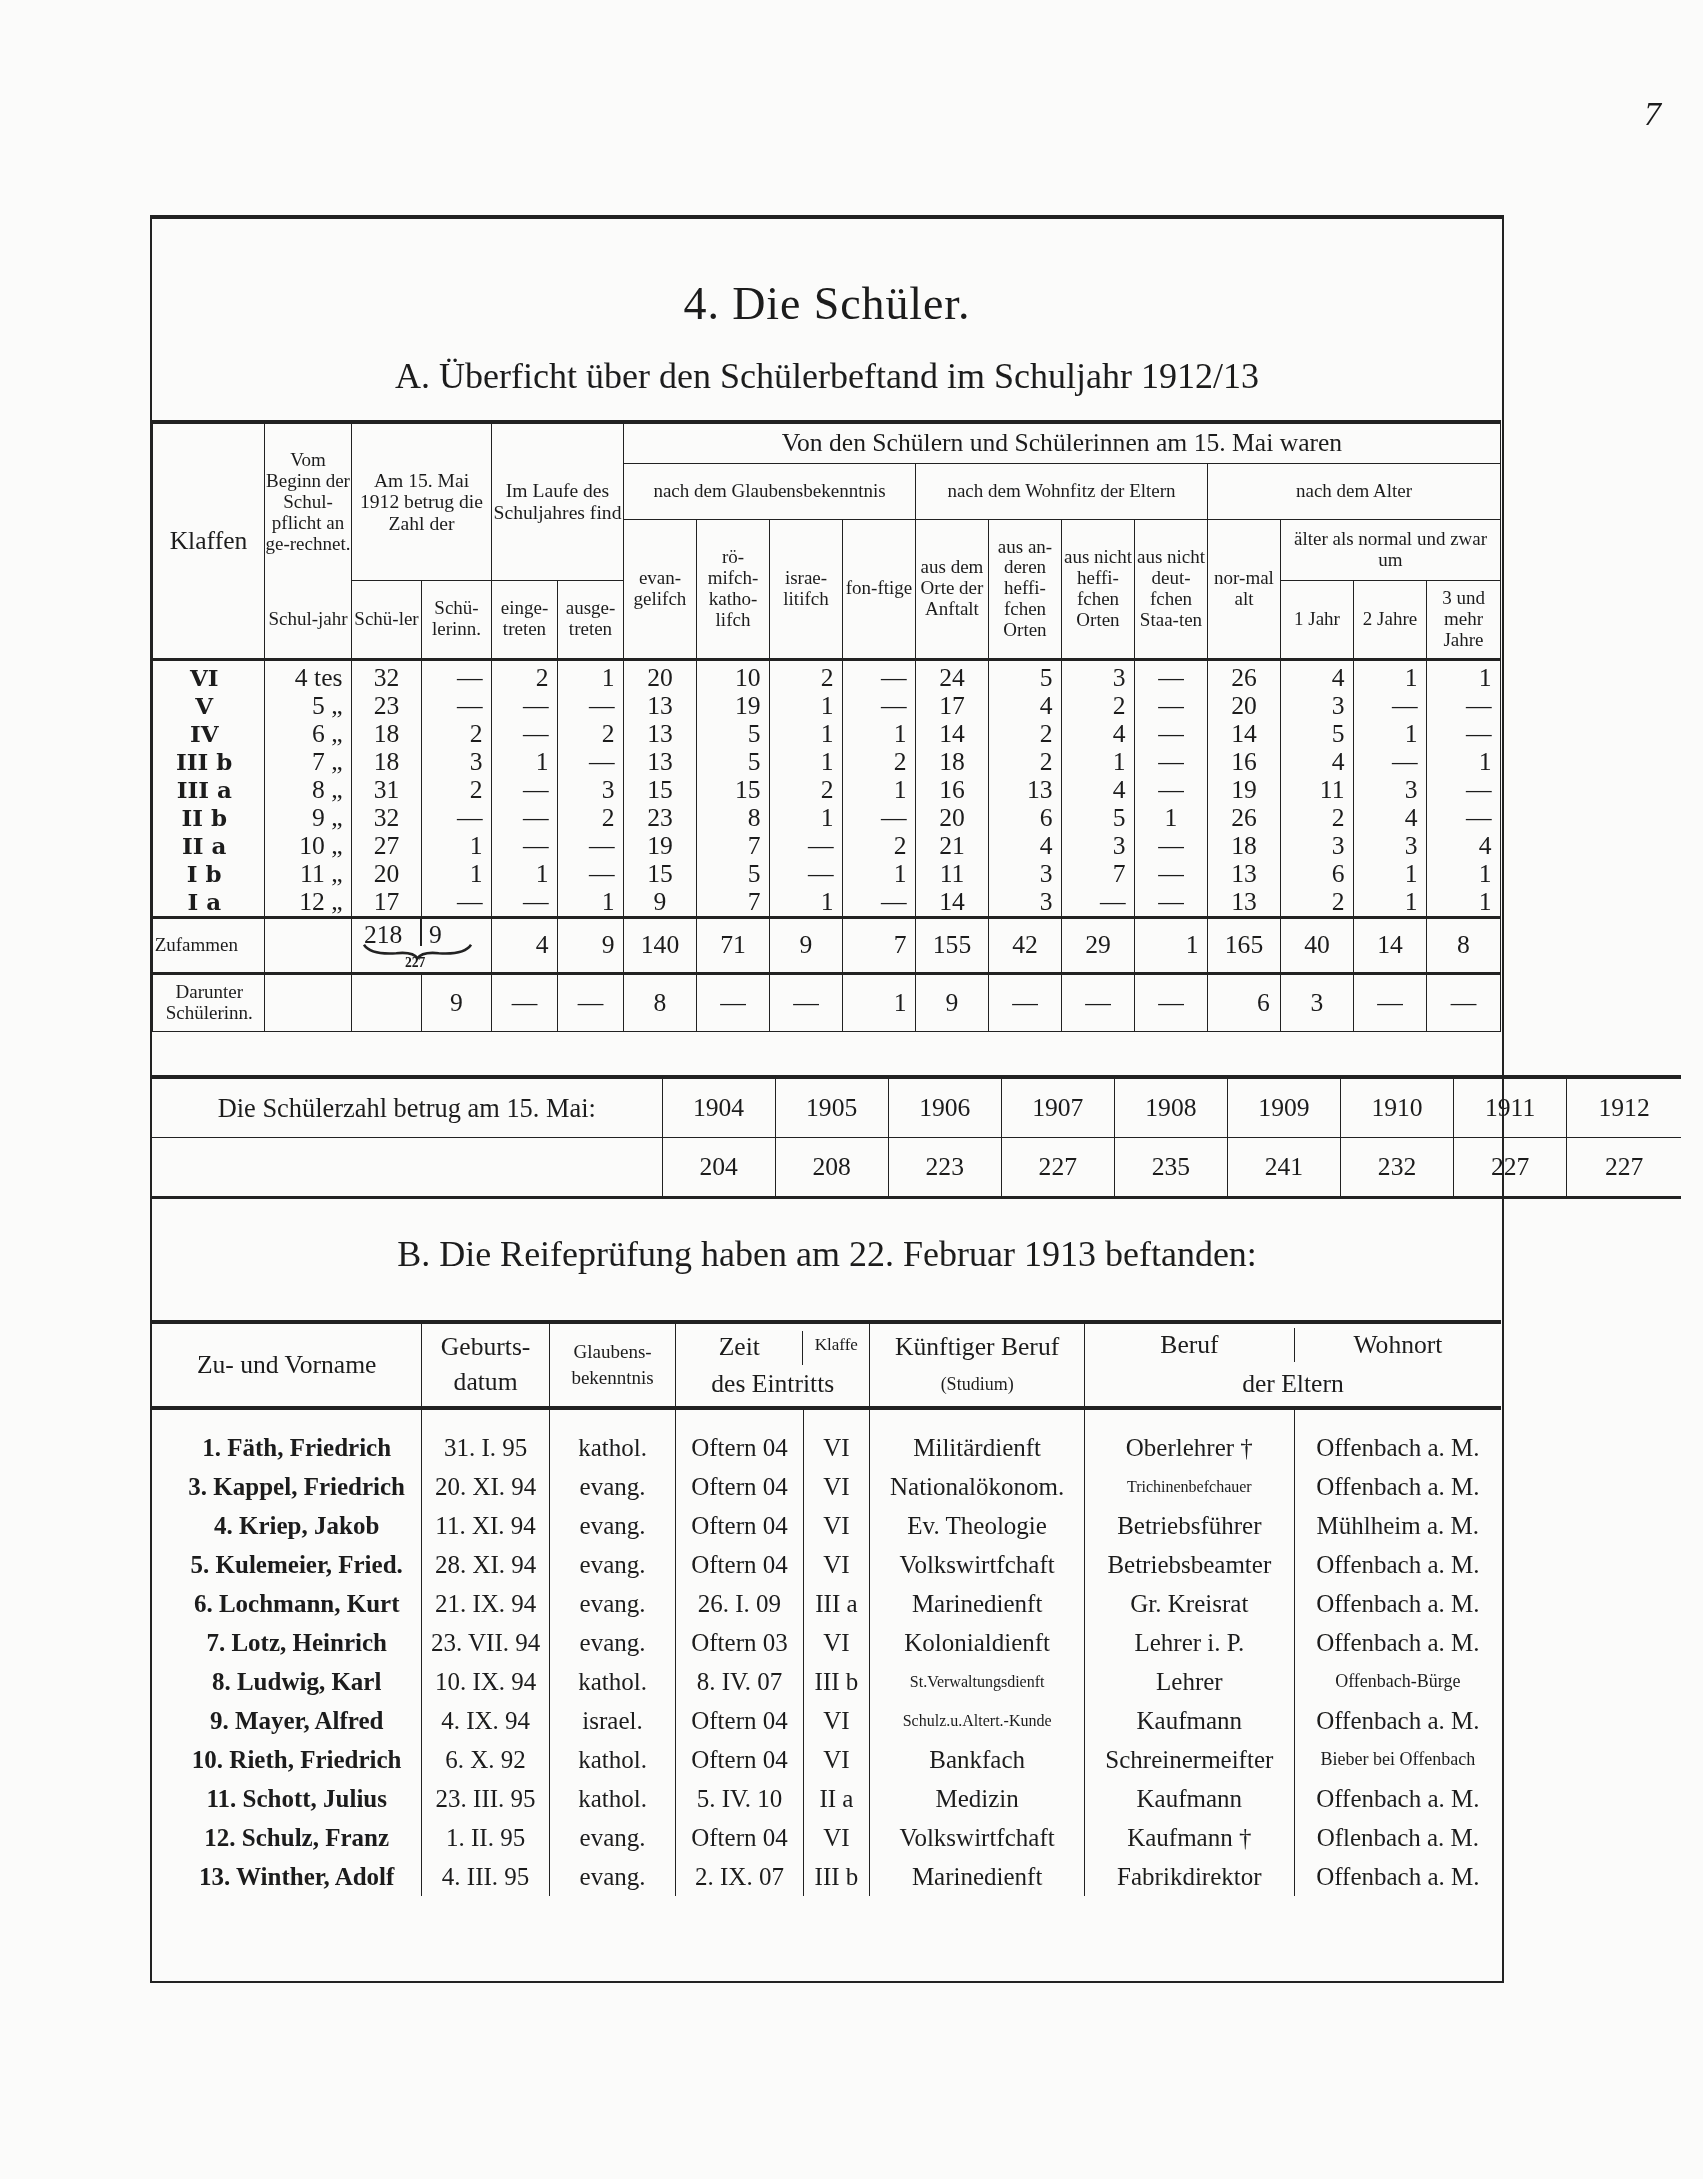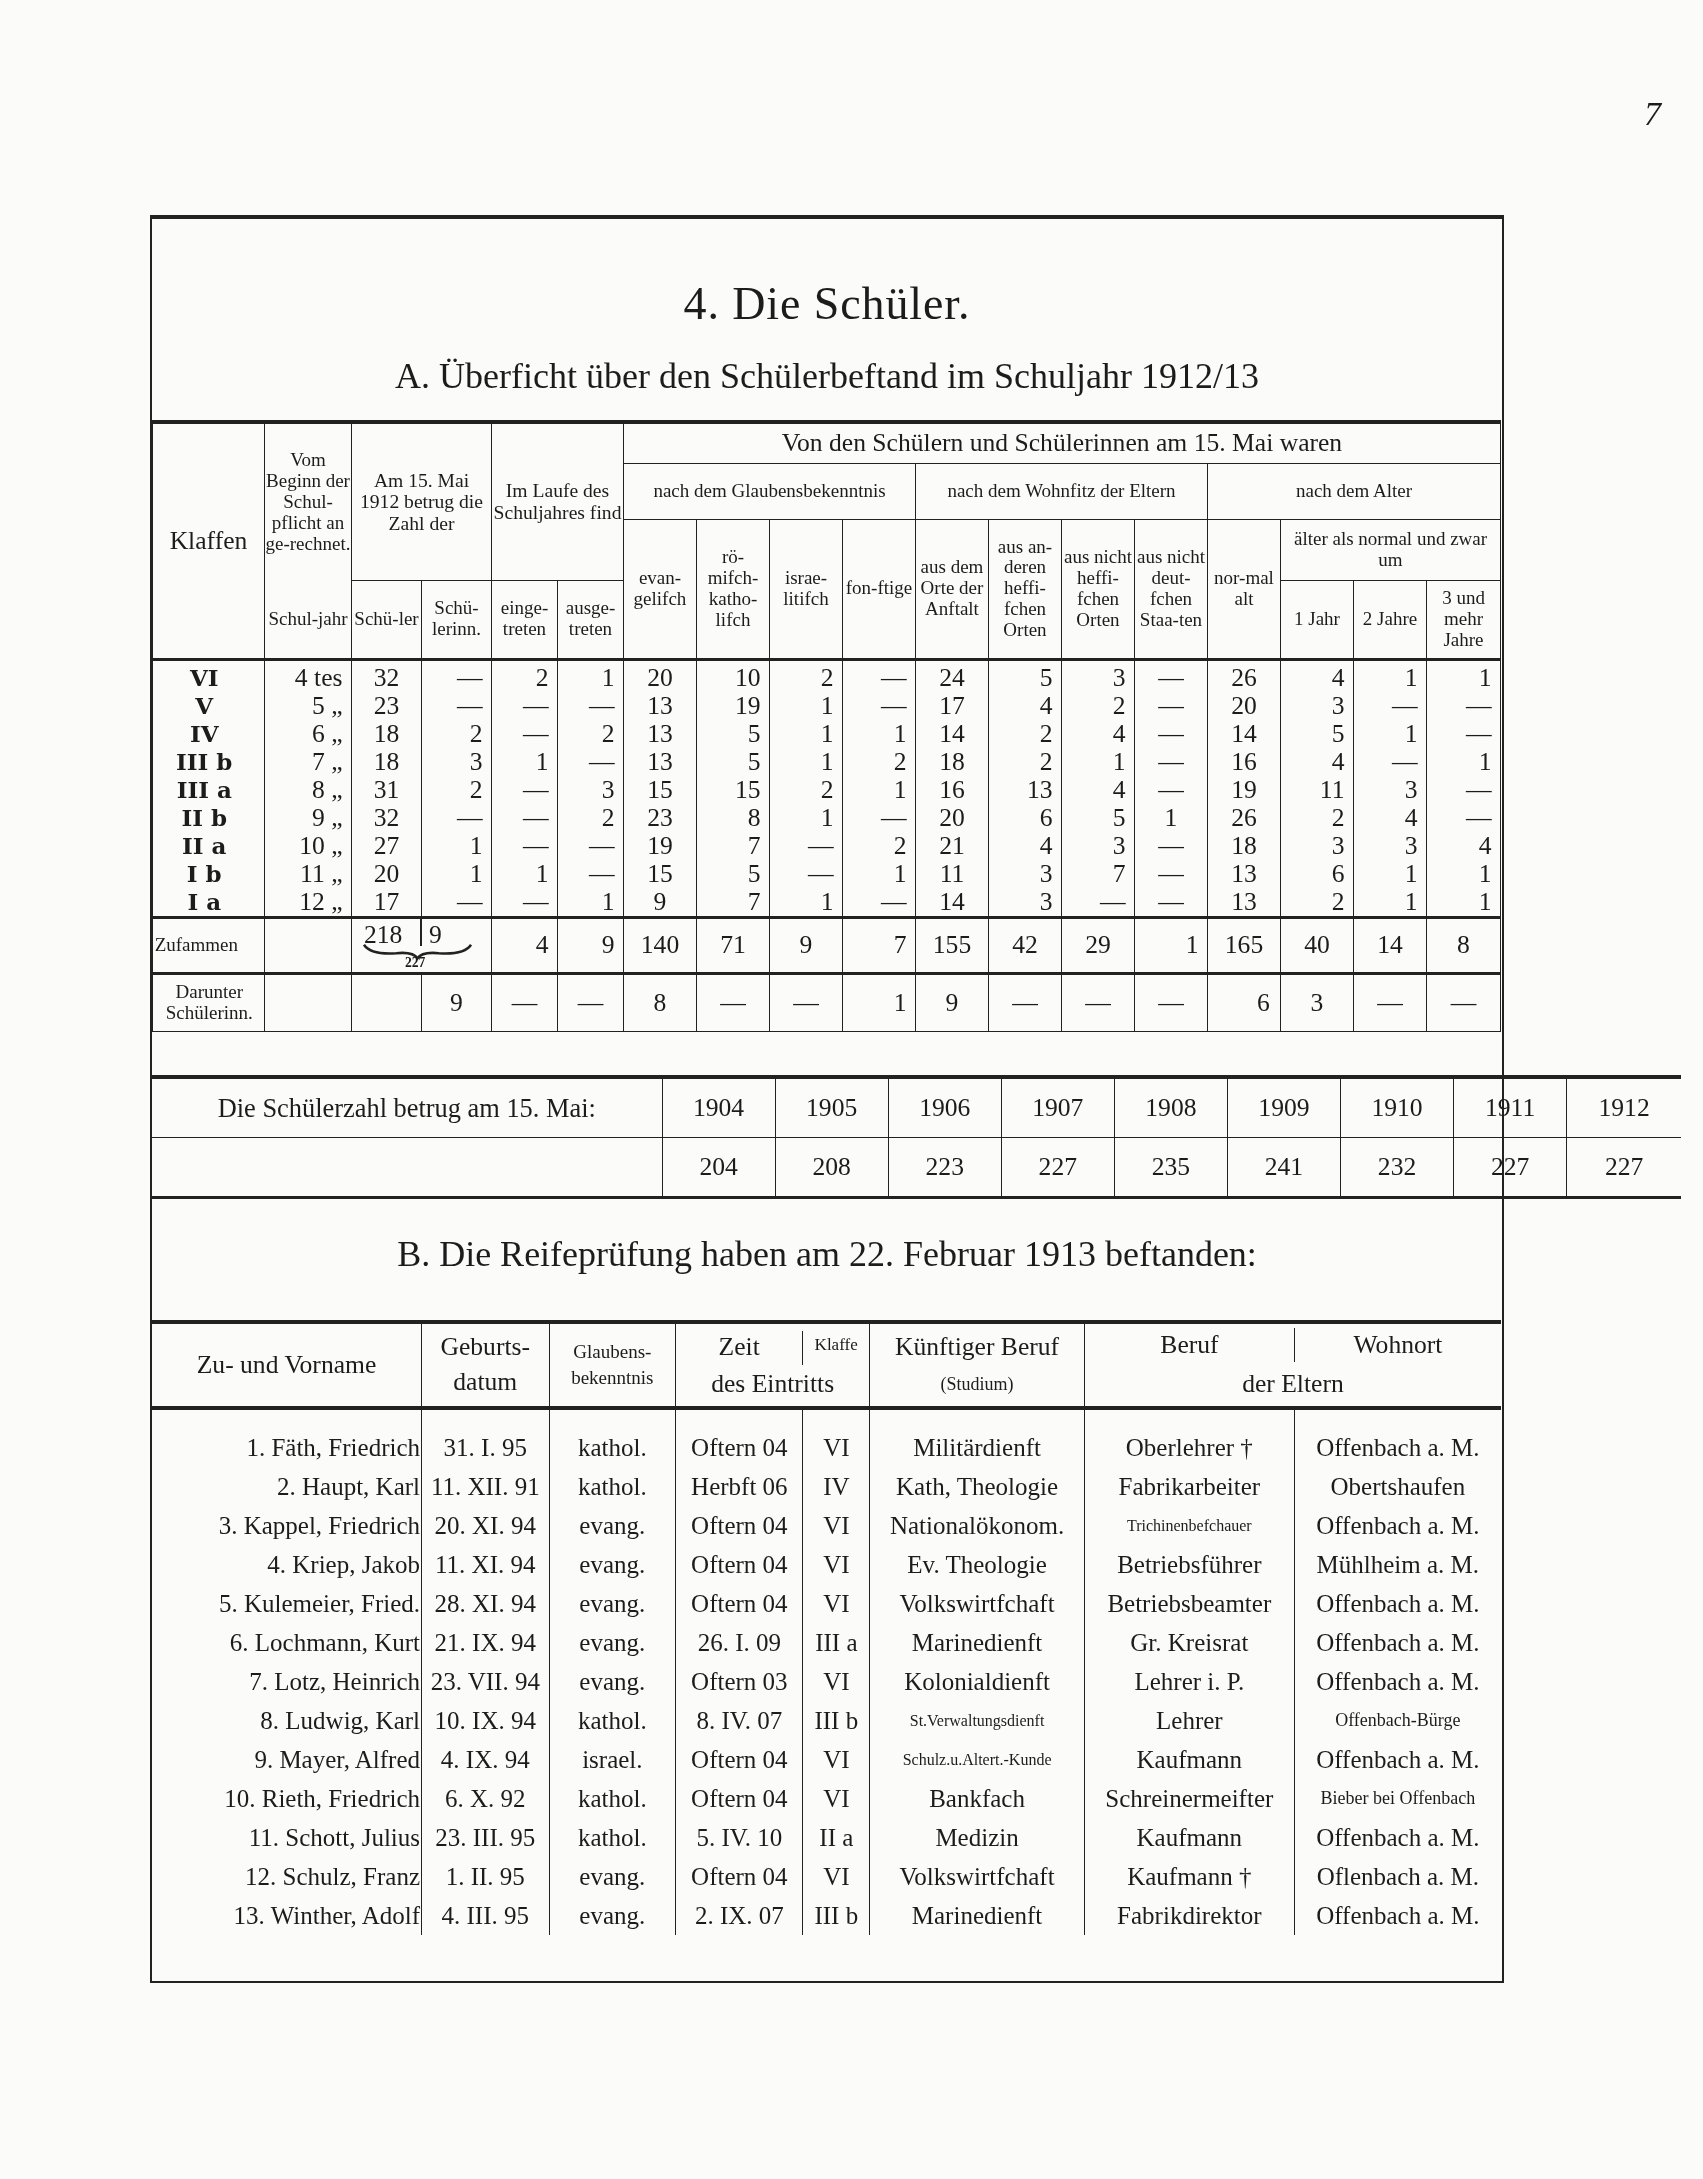--- a/index.html
+++ b/index.html
@@ -71,21 +71,21 @@
     position: absolute; left: 0; top: 1101px; width: 1349px; font-size: 25px;
   }
   .tB th {
     font-weight: normal; border: 1.7px solid #222; border-top: 4.3px solid #222;
     border-bottom: 4.3px solid #222; height: 80px; font-size: 25.6px; line-height: 1.35;
   }
   .tB th.small { font-size: 19px; }
   .tB td { border-left: 1.7px solid #222; border-right: 1.7px solid #222; height: 37px; text-align: center; white-space: nowrap; }
   .tB tr.first td { padding-top: 19px; }
   .tB tr.last td { padding-bottom: 13.6px; border-bottom: 3.4px solid #222; }
-  .tB td.name { text-align: right; padding-left: 21px; }
+  .tB td.name { text-align: center; padding-left: 21px; font-weight: bold; }
   .tB td.small { font-size: 18px; }
   .tB td.xsmall { font-size: 16px; }
 </style>
 </head>
 <body>
 
 <div class="page-number">7</div>
 
 <div class="frame">
 
@@ -517,30 +517,20 @@
           <td class="name" style="border-left: none;">1. Fäth, Friedrich</td>
           <td>31. I. 95</td>
           <td>kathol.</td>
           <td>Oftern 04</td>
           <td>VI</td>
           <td>Militärdienft</td>
           <td>Oberlehrer †</td>
           <td style="border-right: none;">Offenbach a. M.</td>
         </tr>
         <tr>
-          <td class="name" style="border-left: none;">2. Haupt, Karl</td>
-          <td>11. XII. 91</td>
-          <td>kathol.</td>
-          <td>Herbft 06</td>
-          <td>IV</td>
-          <td>Kath, Theologie</td>
-          <td>Fabrikarbeiter</td>
-          <td style="border-right: none;">Obertshaufen</td>
-        </tr>
-        <tr>
           <td class="name" style="border-left: none;">3. Kappel, Friedrich</td>
           <td>20. XI. 94</td>
           <td>evang.</td>
           <td>Oftern 04</td>
           <td>VI</td>
           <td>Nationalökonom.</td>
           <td class="xsmall">Trichinenbefchauer</td>
           <td style="border-right: none;">Offenbach a. M.</td>
         </tr>
         <tr>

